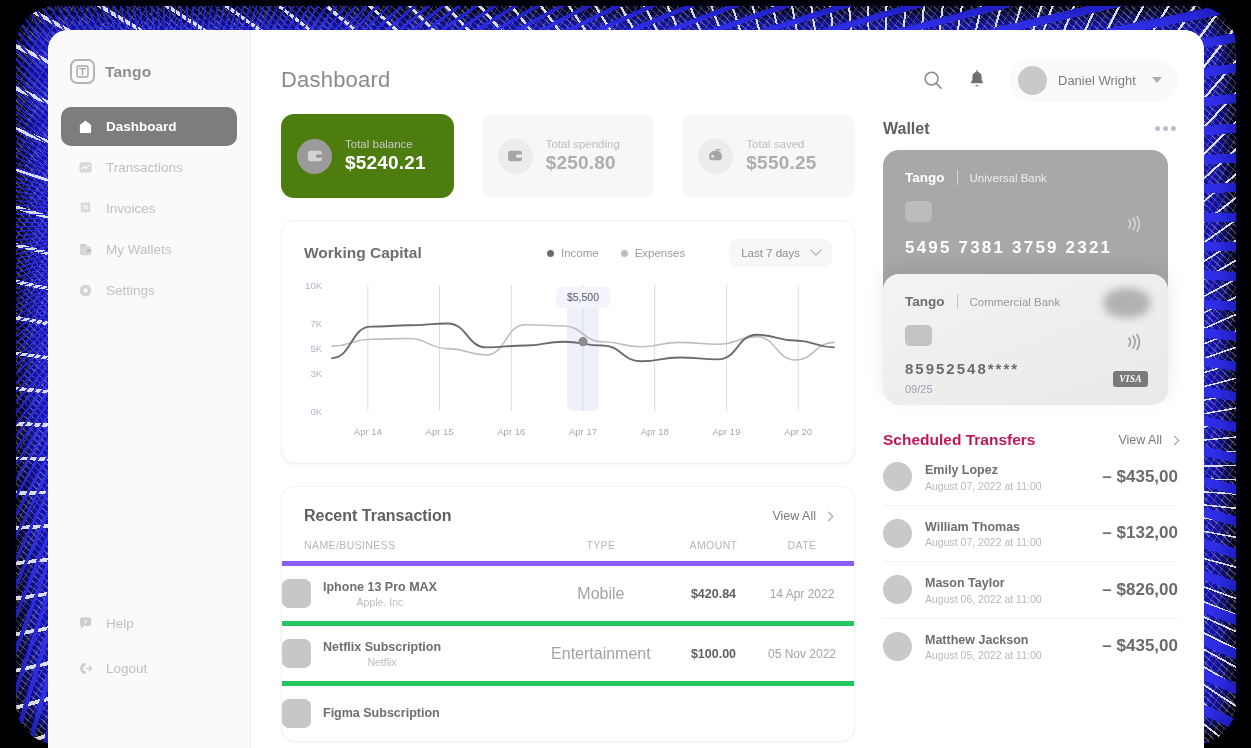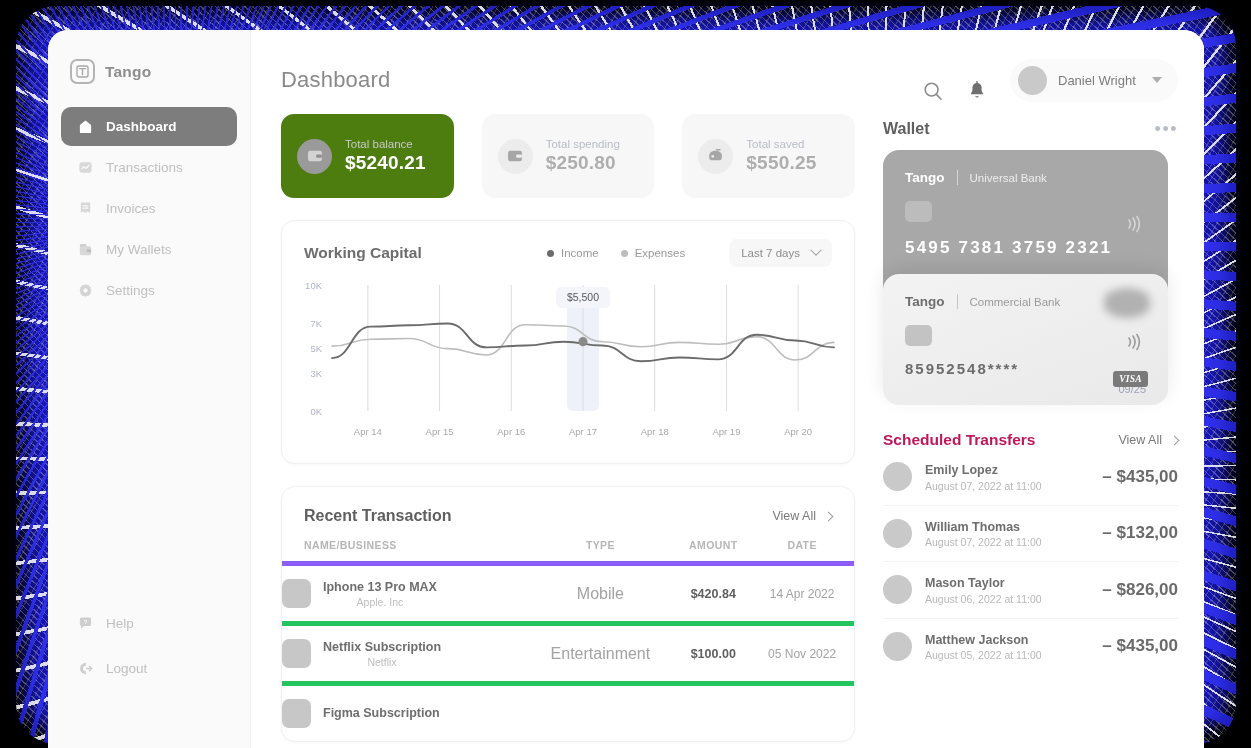--- a/index.html
+++ b/index.html
@@ -95,21 +95,21 @@
 
   
   .main { flex: 1; position: relative; background: #ffffff; }
 
   .topbar {
     display: flex; align-items: center;
     padding: 26px 26px 0 30px;
     height: 74px;
   }
   .page-title { font-size: 22px; color: #8a8a8a; font-weight: 500; letter-spacing: .2px; }
-  .top-actions { margin-left: auto; display: flex; align-items: flex-end; gap: 22px; }
+  .top-actions { margin-left: auto; display: flex; align-items: center; gap: 22px; }
   .icon-btn { width: 22px; height: 22px; display: block; cursor: pointer; }
   .user-chip {
     display: flex; align-items: center; gap: 11px;
     background: #fafafa; border-radius: 22px;
     padding: 7px 16px 7px 8px; cursor: pointer;
     min-width: 168px;
   }
   .avatar-sm { width: 29px; height: 29px; border-radius: 50%; background: #c9c9c9; flex:0 0 29px; }
   .user-name { font-size: 13px; color: #7c7c7c; flex: 1; }
   .caret { width: 0; height: 0; border-left: 5px solid transparent; border-right: 5px solid transparent; border-top: 6px solid #adadad; }
@@ -160,21 +160,21 @@
   .chart-body { padding: 10px 12px 14px 12px; }
 
   
   .rt-head { display: flex; align-items: center; padding: 20px 22px 0 22px; }
   .rt-title { font-size: 16px; color: #5f5f5f; font-weight: 600; }
   .viewall { margin-left: auto; display: flex; align-items: center; gap: 9px; font-size: 12.5px; color: #7a7a7a; cursor: pointer; }
   .arrow { width: 7px; height: 7px; border-right: 1.5px solid #9b9b9b; border-top: 1.5px solid #9b9b9b; transform: rotate(45deg); }
 
   table.rt { width: 100%; border-collapse: collapse; margin-top: 14px; }
   table.rt th {
-    font-size: 10.5px; color: #b6b6b6; font-weight: 700;
+    font-size: 10.5px; color: #b6b6b6; font-weight: 400;
     letter-spacing: .4px; text-align: center; padding: 0 0 10px 0;
   }
   table.rt th.lead { text-align: left; padding-left: 22px; }
   table.rt td { padding: 13px 0; border-top: 5px solid #22c55e; text-align: center; vertical-align: middle; }
   table.rt tr:first-child td { border-top: 5px solid #8b5cf6; }
   td.lead { text-align: left; padding-left: 22px; }
   .tx-cell { display: flex; align-items: center; gap: 12px; }
   .tx-thumb { width: 29px; height: 29px; border-radius: 7px; background: #c7c7c7; flex:0 0 29px; }
   .tx-name { font-size: 12.5px; color: #6e6e6e; font-weight: 600; line-height: 1.35; }
   .tx-sub { font-size: 10.5px; color: #bdbdbd; }
@@ -205,21 +205,21 @@
   .card-front .bc-sep { background: #c5c5c5; }
   .card-front .bc-bank { color: #9a9a9a; }
 
   .chip { width: 27px; height: 21px; border-radius: 5px; margin-top: 16px; }
   .card-back .chip { background: #bcbcbc; }
   .card-front .chip { background: #c3c3c3; }
   .wifi { position: absolute; right: 22px; }
   .bc-num { font-weight: 700; letter-spacing: 2.2px; }
   .card-back .bc-num { font-size: 17px; color: #ffffff; margin-top: 16px; }
   .card-front .bc-num { font-size: 15px; color: #6c6c6c; margin-top: 14px; letter-spacing: 2px; }
-  .bc-exp { font-size: 11px; color: #9ea2b3; margin-top: 6px; text-align: right; }
+  .bc-exp { font-size: 11px; color: #9ea2b3; margin-top: 6px; }
   .visa {
     position: absolute; right: 20px; bottom: 18px;
     background: #7a7a7a; color: #fff; font-style: italic; font-weight: 700;
     font-size: 9.5px; padding: 3px 6px; border-radius: 3px; letter-spacing: .3px;
     font-family: "Liberation Serif", serif;
   }
   .card-face-blur { position: absolute; right: 18px; top: 14px; width: 46px; height: 30px; border-radius: 50%/40%; background: #9d9d9d; filter: blur(4px); opacity:.75; }
 
   
   .st-head { display: flex; align-items: center; margin-top: 26px; }

